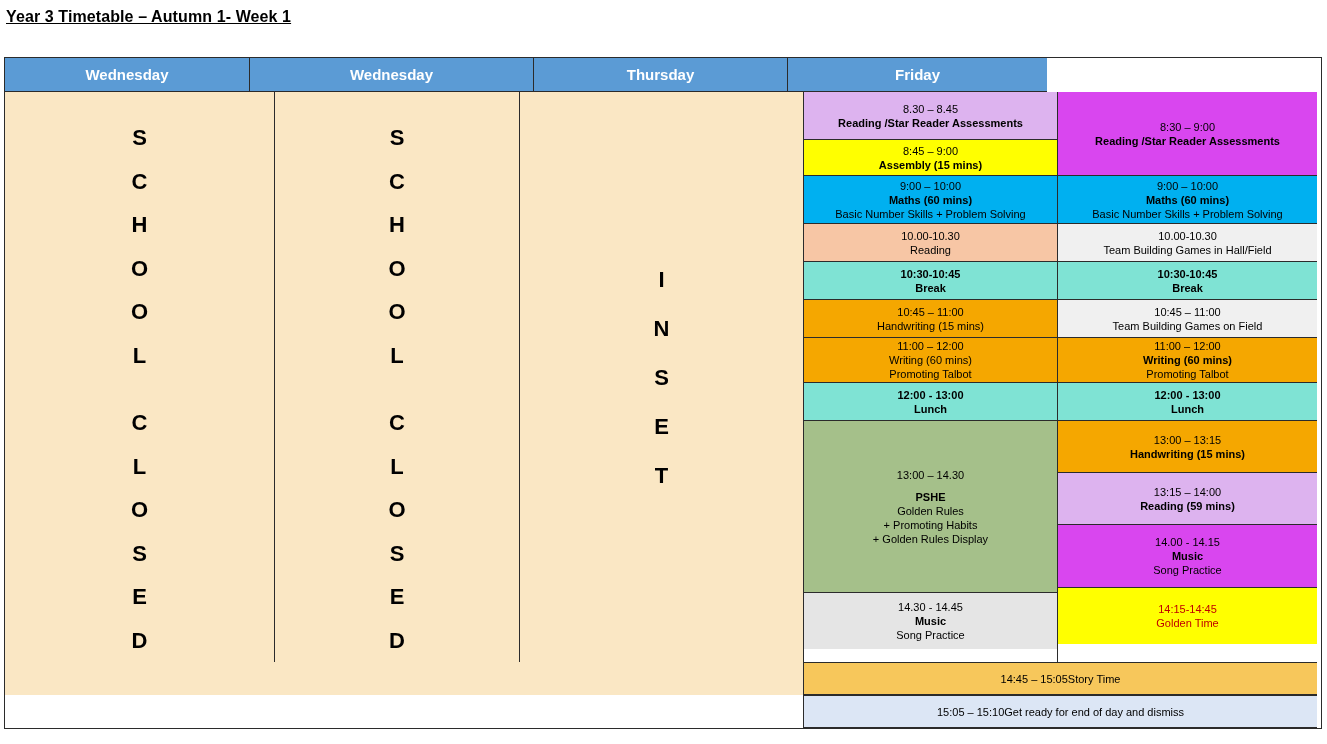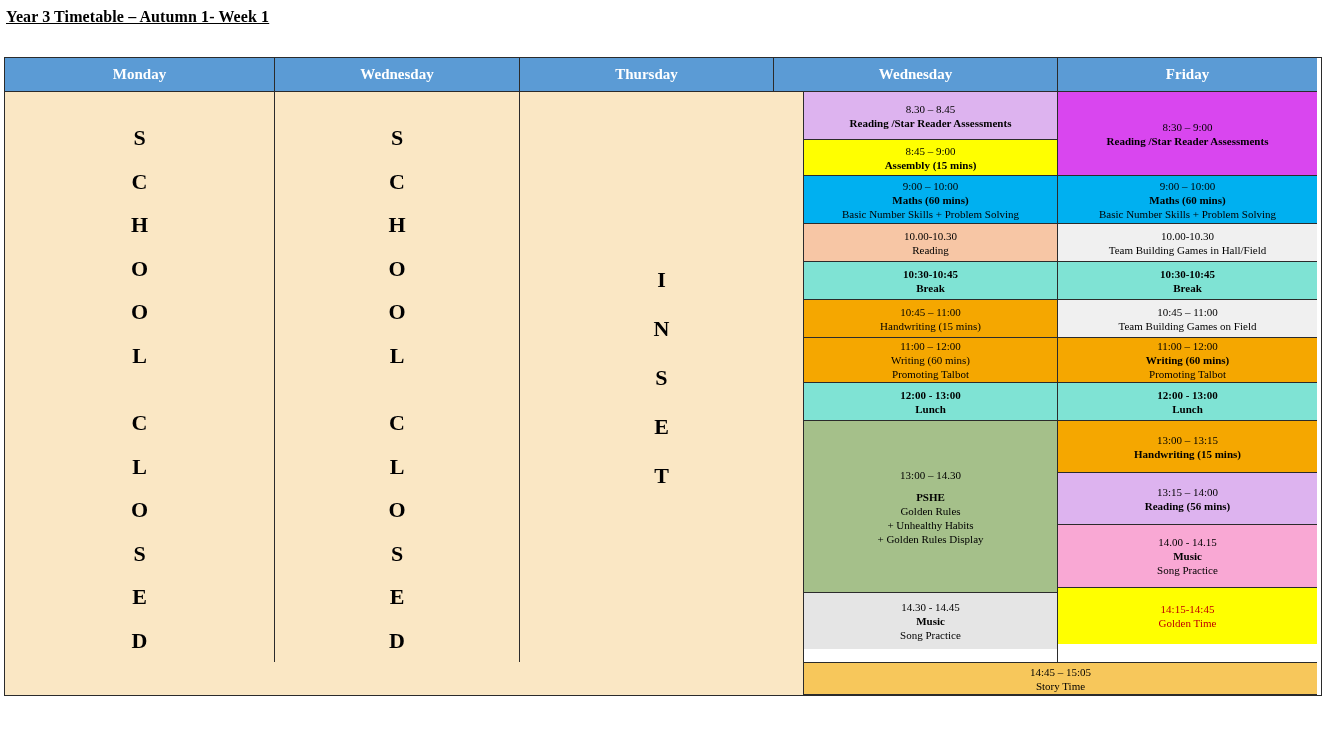--- a/index.html
+++ b/index.html
@@ -11,21 +11,20 @@
     width: 1327px;
     height: 744px;
     font-family: "Liberation Sans", sans-serif;
     color: #000000;
     overflow: hidden;
   }
   #page {
     position: relative;
     width: 1327px;
     height: 724px;
-    font-family: Liberation Serif, serif;
   }
   #title {
     position: absolute;
     left: 6px;
     top: 8px;
     font-size: 16px;
     font-weight: bold;
     text-decoration: underline;
     letter-spacing: 0.1px;
   }
@@ -123,21 +122,21 @@
 
   .full-row {
     display: flex;
     box-sizing: border-box;
   }
   .spanner {
     box-sizing: border-box;
     border-top: 1px solid #2b2b2b;
     border-bottom: 1px solid #2b2b2b;
     display: flex;
-    flex-direction: column;
+    flex-direction: row;
     align-items: center;
     justify-content: center;
     text-align: center;
     font-size: 11px;
     line-height: 14px;
     width: 513px;
   }
   .spacer-left {
     width: 799px;
     box-sizing: border-box;
@@ -153,24 +152,23 @@
 </head>
 <body>
 
 <div id="page">
 
   <div id="title">Year 3 Timetable – Autumn 1- Week 1</div>
 
   <div id="grid">
 
     <div class="header-row">
-      <div class="hcell w-mon">Monday</div>
       <div class="hcell w-tue">Wednesday</div>
+      <div class="hcell w-wed">Wednesday</div>
       <div class="hcell w-thu">Thursday</div>
-      <div class="hcell w-wed">Wednesday</div>
       <div class="hcell w-fri">Friday</div>
     </div>
 
     <div class="body-row">
       <div class="col w-mon closed-col" id="col-monday">
           <div class="closed-letters">
             <span>S</span>
             <span>C</span>
             <span>H</span>
             <span>O</span>
@@ -248,21 +246,21 @@
           </div>
           <div class="slot" style="background: rgb(127, 227, 212); height: 38px; min-height: 38px;">
             <span class="l b">12:00 - 13:00</span>
             <span class="l b">Lunch</span>
           </div>
           <div class="slot" style="background: rgb(165, 192, 138); height: 172px; min-height: 172px;">
             <span class="l">13:00 – 14.30</span>
             <div style="height: 8px;"></div>
             <span class="l b">PSHE</span>
             <span class="l">Golden Rules</span>
-            <span class="l">+ Unhealthy Habits</span>
+            <span class="l">+ Promoting Habits</span>
             <span class="l">+ Golden Rules Display</span>
           </div>
           <div class="slot" style="background: #e5e5e5; height: 56px; min-height: 56px;">
             <span class="l">14.30 - 14.45</span>
             <span class="l b">Music</span>
             <span class="l">Song Practice</span>
           </div>
         </div>
       <div class="col w-fri" id="col-friday">
           <div class="slot" style="background: #d946ef; height: 84px; min-height: 84px;">
@@ -294,38 +292,45 @@
           <div class="slot" style="background: rgb(127, 227, 212); height: 38px; min-height: 38px;">
             <span class="l b">12:00 - 13:00</span>
             <span class="l b">Lunch</span>
           </div>
           <div class="slot" style="background: rgb(245, 167, 0); height: 52px; min-height: 52px;">
             <span class="l">13:00 – 13:15</span>
             <span class="l b">Handwriting (15 mins)</span>
           </div>
           <div class="slot" style="background: rgb(221, 179, 239); height: 52px; min-height: 52px;">
             <span class="l">13:15 – 14:00</span>
-            <span class="l b">Reading (56 mins)</span>
-          </div>
-          <div class="slot" style="background: #f9a8d4; height: 63px; min-height: 63px;">
+            <span class="l b">Reading (59 mins)</span>
+          </div>
+          <div class="slot" style="background: #d946ef; height: 63px; min-height: 63px;">
             <span class="l">14.00 - 14.15</span>
             <span class="l b">Music</span>
             <span class="l">Song Practice</span>
           </div>
           <div class="slot" style="background: rgb(255, 255, 0); height: 56px; min-height: 56px;">
             <span class="l hl">14:15-14:45</span>
             <span class="l hl">Golden Time</span>
           </div>
         </div>
     </div>
 
     <div id="full-rows">
         <div class="full-row">
           <div class="spacer-left" style="height: 33px;"></div>
           <div class="spanner" style="background: rgb(247, 199, 91); height: 33px;">
             <span class="l">14:45 – 15:05</span>
             <span class="l">Story Time</span>
           </div>
         </div>
+        <div class="full-row">
+          <div class="spacer-left white" style="height: 33px;"></div>
+          <div class="spanner" style="background: rgb(220, 230, 245); height: 33px;">
+            <span class="l">15:05 – 15:10</span>
+            <span class="l">Get ready for end of day and dismiss</span>
+          </div>
+        </div>
       </div>
 
   </div>
 </div>
 
 </body></html>

